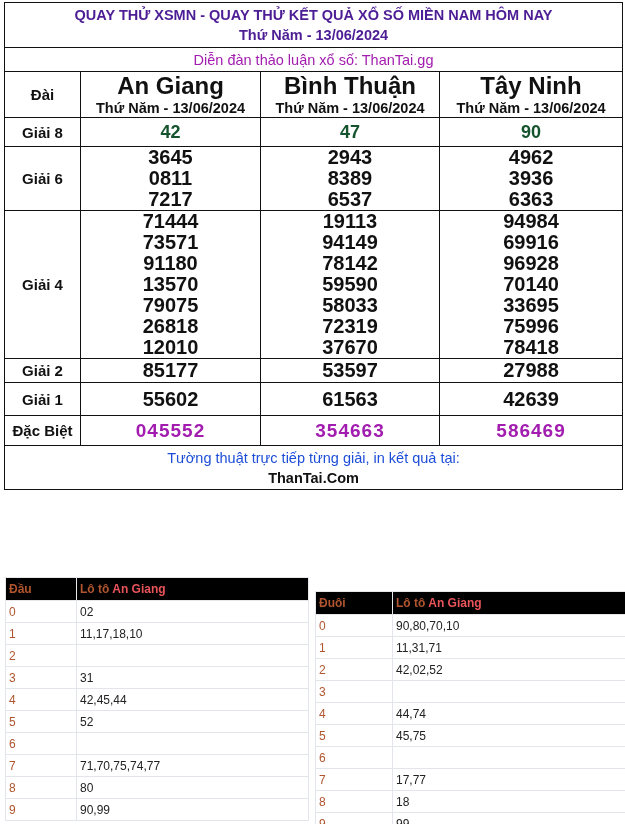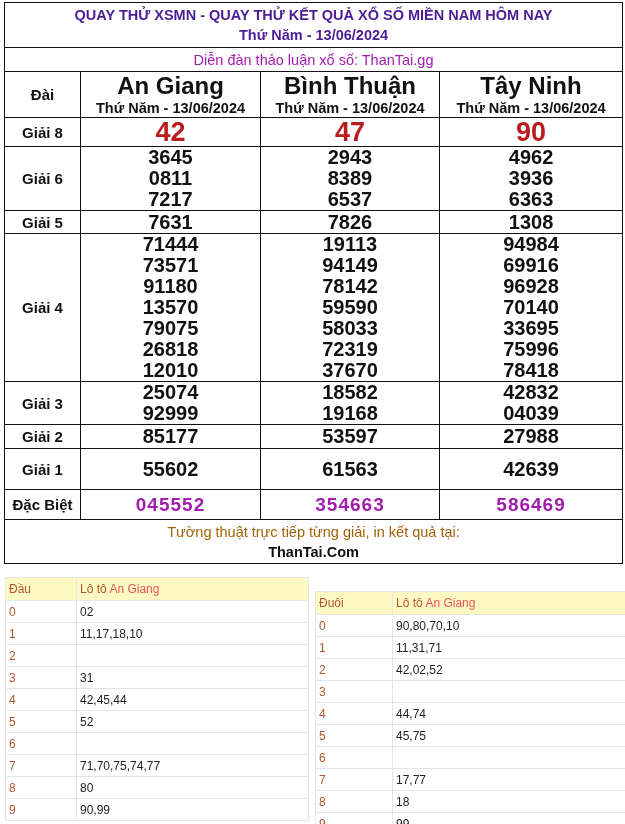--- a/index.html
+++ b/index.html
@@ -13,33 +13,33 @@
   }
   .kq td, .kq th { border: 1px solid #111; text-align: center; vertical-align: middle; padding: 0; }
   .kq .title-cell { height: 45px; font-weight: bold; font-size: 14.5px; line-height: 20px; color: #4c1d95; }
   .kq .forum-cell { height: 24px; font-size: 14.5px; color: #a21caf; }
   .kq .hdr-row td { height: 46px; }
   .kq .dai-label { font-weight: bold; font-size: 15px; }
   .kq .prov-name { font-weight: bold; font-size: 24px; line-height: 26px; color: #111; }
   .kq .prov-date { font-weight: bold; font-size: 14.5px; line-height: 18px; color: #111; }
   .kq .prize-label { font-weight: bold; font-size: 15px; color: #111; }
   .kq .num { font-weight: bold; font-size: 20px; line-height: 21px; color: #111; display: block; }
-  .kq .num.red-sm { color: #b91c1c; font-size: 27px; line-height: 28px; }
+  .kq .num.red-sm { color: #14532d; font-size: 18px; line-height: 28px; }
   .kq .num.red-lg { color: #a21caf; font-size: 19px; line-height: 28px; letter-spacing: 1px; }
   .kq .foot-cell { height: 44px; }
-  .kq .foot-line1 { font-size: 14.5px; color: #a16207; line-height: 20px; display: block; }
+  .kq .foot-line1 { font-size: 14.5px; color: #1d4ed8; line-height: 20px; display: block; }
   .kq .foot-line2 { font-size: 14.5px; font-weight: bold; color: #111; line-height: 20px; display: block; }
 
   
   .loto {
     position: absolute; top: 577px; border-collapse: collapse; table-layout: fixed;
     font-size: 12px;
   }
   .loto td, .loto th { border: 1px solid #e2e5ea; height: 22px; padding: 0 0 0 3px; text-align: left; vertical-align: middle; font-weight: normal; }
-  .loto th { background: #fef9c3; font-weight: normal; color: #b0552e; height: 23px; border-color: #e5e7eb; }
+  .loto th { background: #000000; font-weight: bold; color: #b0552e; height: 23px; border-color: #e5e7eb; }
   .loto th .accent { color: #e8545a; }
   .loto td.key { color: #b0552e; }
   .loto td.val { color: #222; }
   .loto-left { left: 5px; width: 304px; }
   .loto-right { left: 315px; width: 342px; margin-top: 14px; }
 </style>
 </head>
 <body>
 
 <table class="kq">
@@ -98,32 +98,20 @@
           <span class="num">2943</span>
           <span class="num">8389</span>
           <span class="num">6537</span>
         </td>
         <td>
           <span class="num">4962</span>
           <span class="num">3936</span>
           <span class="num">6363</span>
         </td>
       </tr>
-      <tr style="height: 23px;">
-        <td class="prize-label">Giải 5</td>
-        <td>
-          <span class="num">7631</span>
-        </td>
-        <td>
-          <span class="num">7826</span>
-        </td>
-        <td>
-          <span class="num">1308</span>
-        </td>
-      </tr>
       <tr style="height: 148px;">
         <td class="prize-label">Giải 4</td>
         <td>
           <span class="num">71444</span>
           <span class="num">73571</span>
           <span class="num">91180</span>
           <span class="num">13570</span>
           <span class="num">79075</span>
           <span class="num">26818</span>
           <span class="num">12010</span>
@@ -140,48 +128,33 @@
         <td>
           <span class="num">94984</span>
           <span class="num">69916</span>
           <span class="num">96928</span>
           <span class="num">70140</span>
           <span class="num">33695</span>
           <span class="num">75996</span>
           <span class="num">78418</span>
         </td>
       </tr>
-      <tr style="height: 43px;">
-        <td class="prize-label">Giải 3</td>
-        <td>
-          <span class="num">25074</span>
-          <span class="num">92999</span>
-        </td>
-        <td>
-          <span class="num">18582</span>
-          <span class="num">19168</span>
-        </td>
-        <td>
-          <span class="num">42832</span>
-          <span class="num">04039</span>
-        </td>
-      </tr>
       <tr style="height: 24px; padding-left: 36px;">
         <td class="prize-label">Giải 2</td>
         <td>
           <span class="num">85177</span>
         </td>
         <td>
           <span class="num">53597</span>
         </td>
         <td>
           <span class="num">27988</span>
         </td>
       </tr>
-      <tr style="height: 41px;">
+      <tr style="height: 33px;">
         <td class="prize-label">Giải 1</td>
         <td>
           <span class="num">55602</span>
         </td>
         <td>
           <span class="num">61563</span>
         </td>
         <td>
           <span class="num">42639</span>
         </td>

